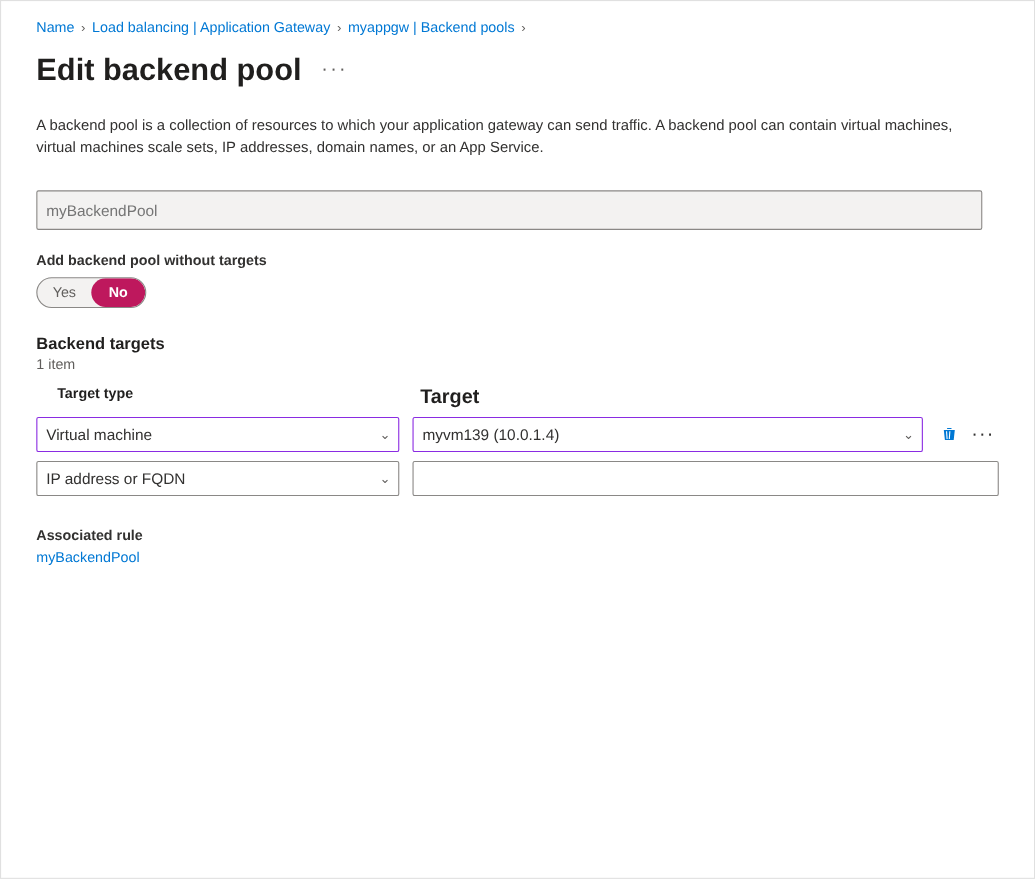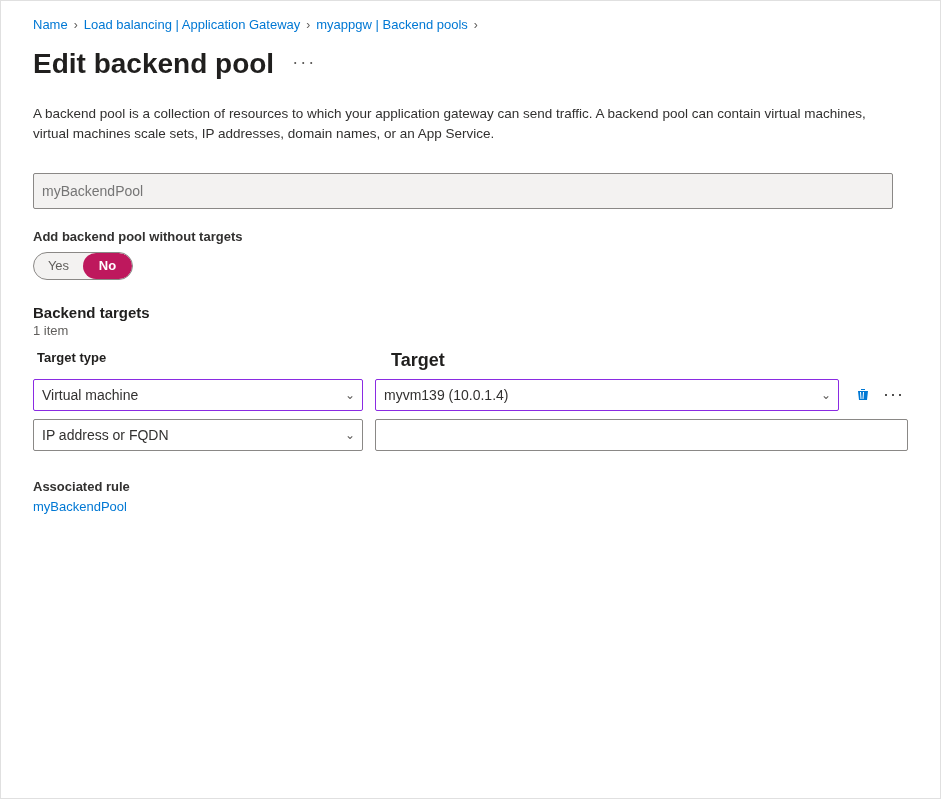--- a/index.html
+++ b/index.html
@@ -139,23 +139,24 @@
       font-size: 13px;
       color: #605e5c;
       margin-bottom: 12px;
     }
     .targets-table {
       width: 100%;
       max-width: 880px;
     }
     .table-header-row {
       display: flex;
-      gap: 24px;
+      gap: 0;
       margin-bottom: 8px;
       padding: 0 4px;
+      margin-left: 15px;
     }
     .th-target-type {
       flex: 0 0 330px;
       font-size: 13px;
       font-weight: 700;
       color: #201f1e;
     }
     .th-target {
       flex: 1;
       font-size: 18px;

